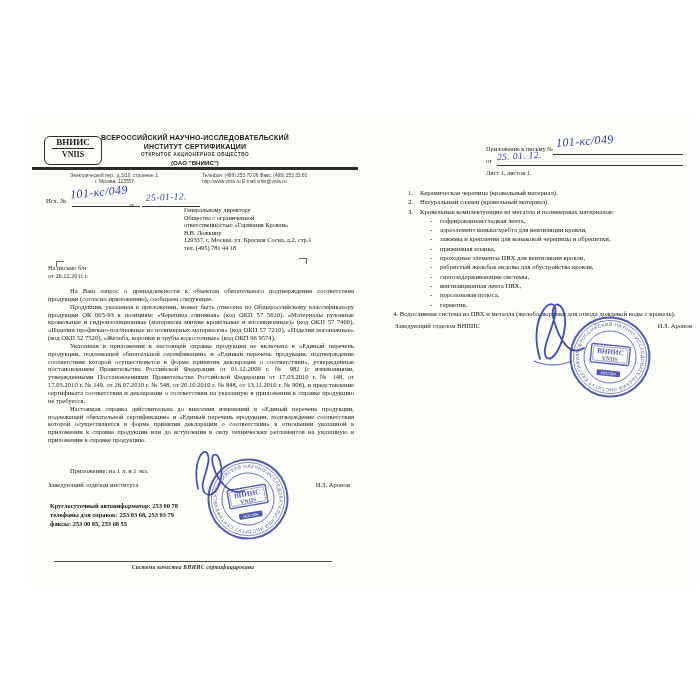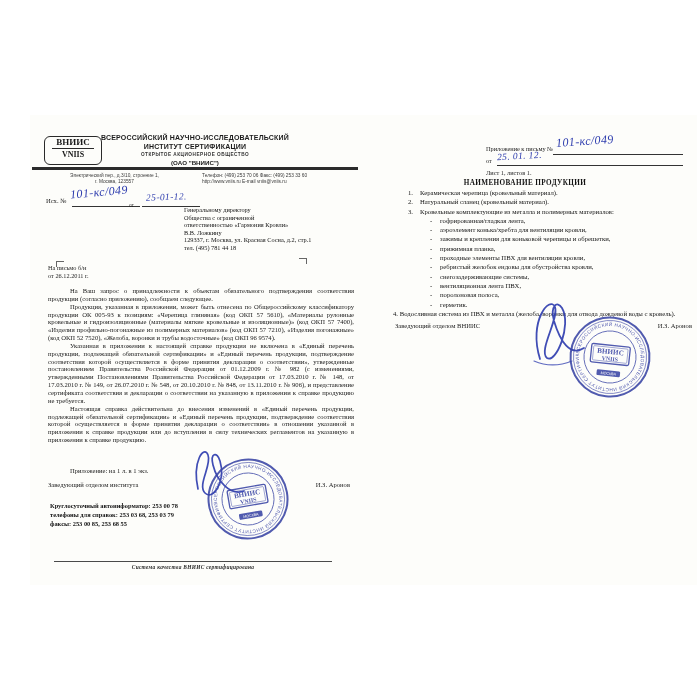--- a/index.html
+++ b/index.html
@@ -186,21 +186,20 @@
     <div class="abs ref-block">
       <span class="ref-label1">Приложение к письму №</span>
       <span class="ref-line1"></span>
       <span class="hw hw-num-right">101-кс/049</span>
       <span class="ref-label2">от</span>
       <span class="hw hw-date-right">25. 01. 12.</span>
       <span class="ref-line2"></span>
       <span class="sheet-line">Лист 1, листов 1.</span>
     </div>
 
-    <div class="abs annex-title">НАИМЕНОВАНИЕ ПРОДУКЦИИ</div>
 
     <div class="abs product-list">
       <div class="pitem">
         <span class="num">1.</span><span>Керамическая черепица (кровельный материал).</span>
       </div>
       <div class="pitem">
         <span class="num">2.</span><span>Натуральный сланец (кровельный материал).</span>
       </div>
       <div class="pitem">
         <span class="num">3.</span><span>Кровельные комплектующие из металла и полимерных материалов:</span>

